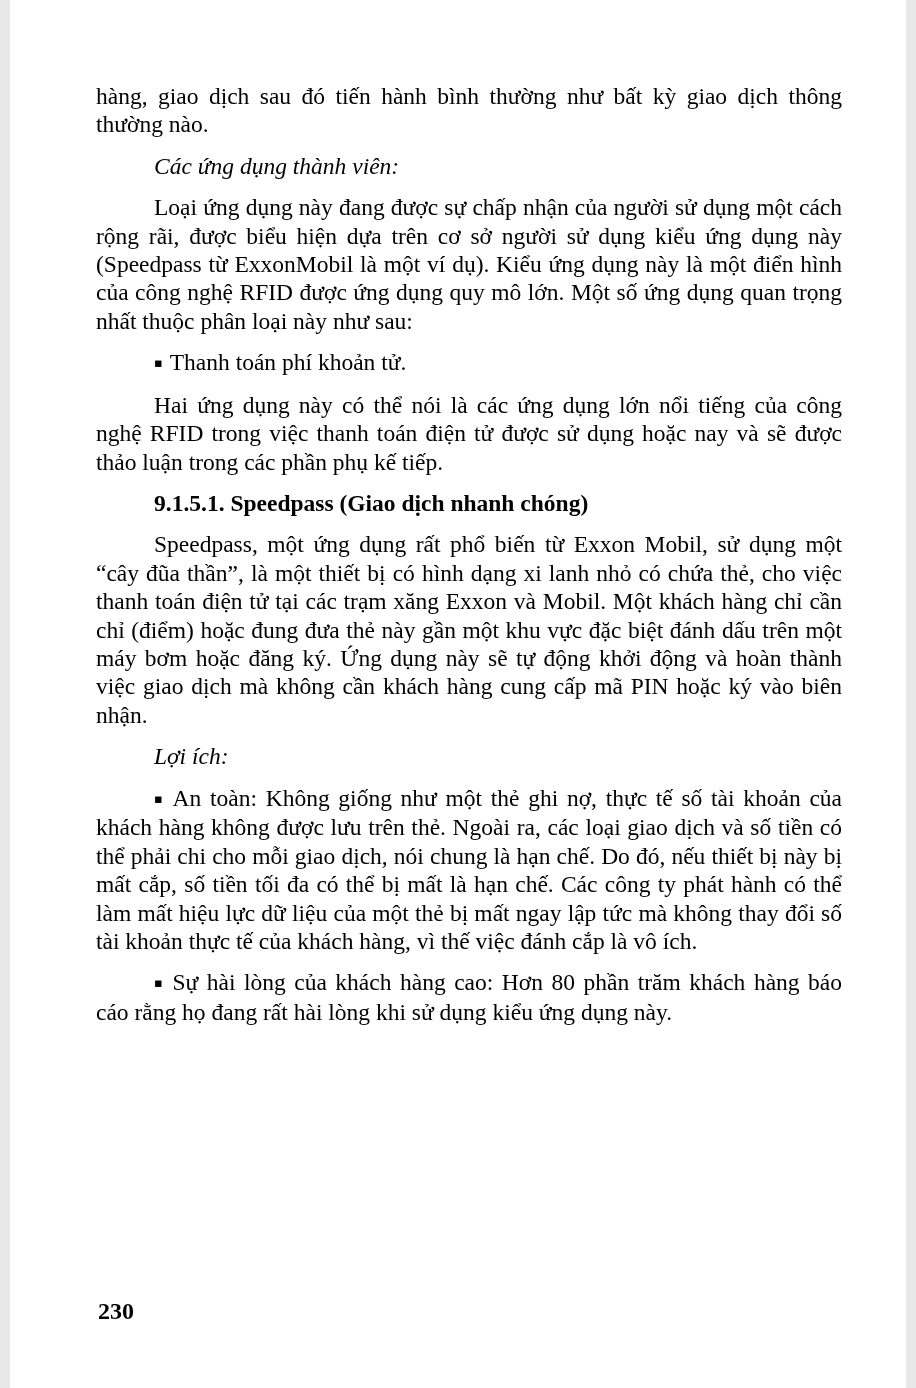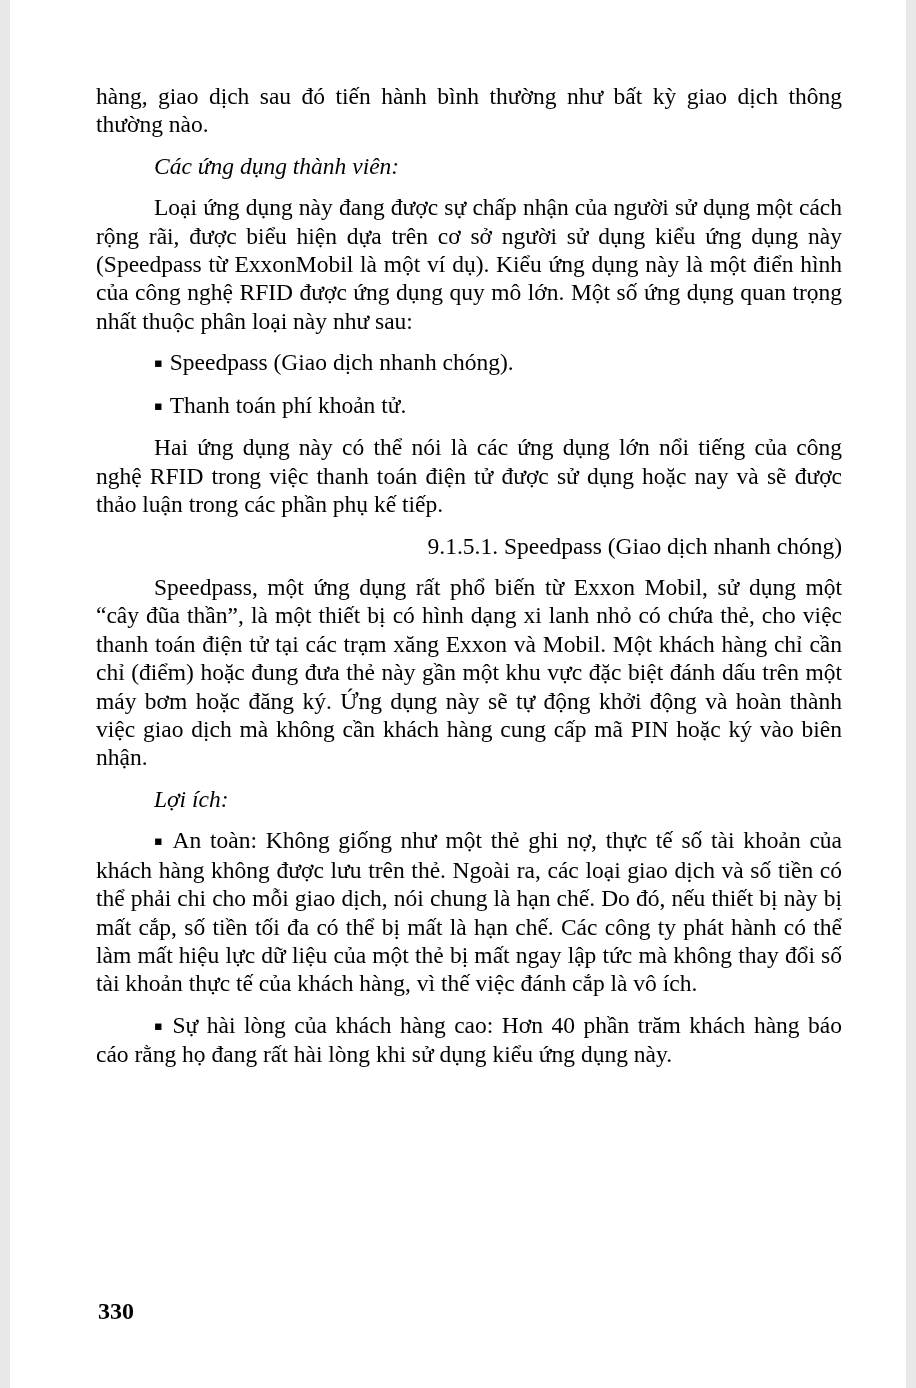--- a/index.html
+++ b/index.html
@@ -19,21 +19,21 @@
     top: 82px;
     width: 746px;
     font-size: 23.5px;
     line-height: 28.4px;
     text-align: justify;
   }
   .block { margin: 0; text-indent: 58px; }
   .block + .block { margin-top: 13px; }
   .continuation { text-indent: 0; }
   .italic-heading { font-style: italic; }
-  .bold-heading { font-weight: normal; text-align: right; }
+  .bold-heading { font-weight: bold; text-align: left; }
   .bullet-glyph {
     font-family: "DejaVu Sans", sans-serif;
     font-size: 0.55em;
     vertical-align: 0.22em;
     margin-right: 7px;
   }
   .page-number {
     position: absolute;
     left: 88px;
     top: 1298px;
@@ -46,34 +46,33 @@
 
 <div class="page">
   <div class="content">
 
     <p class="block continuation">hàng, giao dịch sau đó tiến hành bình thường như bất kỳ giao dịch thông thường nào.</p>
 
     <p class="block italic-heading">Các ứng dụng thành viên:</p>
 
     <p class="block">Loại ứng dụng này đang được sự chấp nhận của người sử dụng một cách rộng rãi, được biểu hiện dựa trên cơ sở người sử dụng kiểu ứng dụng này (Speedpass từ ExxonMobil là một ví dụ). Kiểu ứng dụng này là một điển hình của công nghệ RFID được ứng dụng quy mô lớn. Một số ứng dụng quan trọng nhất thuộc phân loại này như sau:</p>
 
-    <p class="block"><span class="bullet-glyph">▪</span><span>Speedpass (Giao dịch nhanh chóng).</span></p>
 
     <p class="block"><span class="bullet-glyph">▪</span><span>Thanh toán phí khoản tử.</span></p>
 
     <p class="block">Hai ứng dụng này có thể nói là các ứng dụng lớn nổi tiếng của công nghệ RFID trong việc thanh toán điện tử được sử dụng hoặc nay và sẽ được thảo luận trong các phần phụ kế tiếp.</p>
 
     <p class="block bold-heading">9.1.5.1. Speedpass (Giao dịch nhanh chóng)</p>
 
     <p class="block">Speedpass, một ứng dụng rất phổ biến từ Exxon Mobil, sử dụng một “cây đũa thần”, là một thiết bị có hình dạng xi lanh nhỏ có chứa thẻ, cho việc thanh toán điện tử tại các trạm xăng Exxon và Mobil. Một khách hàng chỉ cần chỉ (điểm) hoặc đung đưa thẻ này gần một khu vực đặc biệt đánh dấu trên một máy bơm hoặc đăng ký. Ứng dụng này sẽ tự động khởi động và hoàn thành việc giao dịch mà không cần khách hàng cung cấp mã PIN hoặc ký vào biên nhận.</p>
 
     <p class="block italic-heading">Lợi ích:</p>
 
 
 
     <p class="block"><span class="bullet-glyph">▪</span><span>An toàn: Không giống như một thẻ ghi nợ, thực tế số tài khoản của khách hàng không được lưu trên thẻ. Ngoài ra, các loại giao dịch và số tiền có thể phải chi cho mỗi giao dịch, nói chung là hạn chế. Do đó, nếu thiết bị này bị mất cắp, số tiền tối đa có thể bị mất là hạn chế. Các công ty phát hành có thể làm mất hiệu lực dữ liệu của một thẻ bị mất ngay lập tức mà không thay đổi số tài khoản thực tế của khách hàng, vì thế việc đánh cắp là vô ích.</span></p>
 
-    <p class="block"><span class="bullet-glyph">▪</span><span>Sự hài lòng của khách hàng cao: Hơn 40 phần trăm khách hàng báo cáo rằng họ đang rất hài lòng khi sử dụng kiểu ứng dụng này.</span></p>
+    <p class="block"><span class="bullet-glyph">▪</span><span>Sự hài lòng của khách hàng cao: Hơn 80 phần trăm khách hàng báo cáo rằng họ đang rất hài lòng khi sử dụng kiểu ứng dụng này.</span></p>
 
   </div>
 
-  <div class="page-number">330</div>
+  <div class="page-number">230</div>
 </div>
 
 </body></html>

